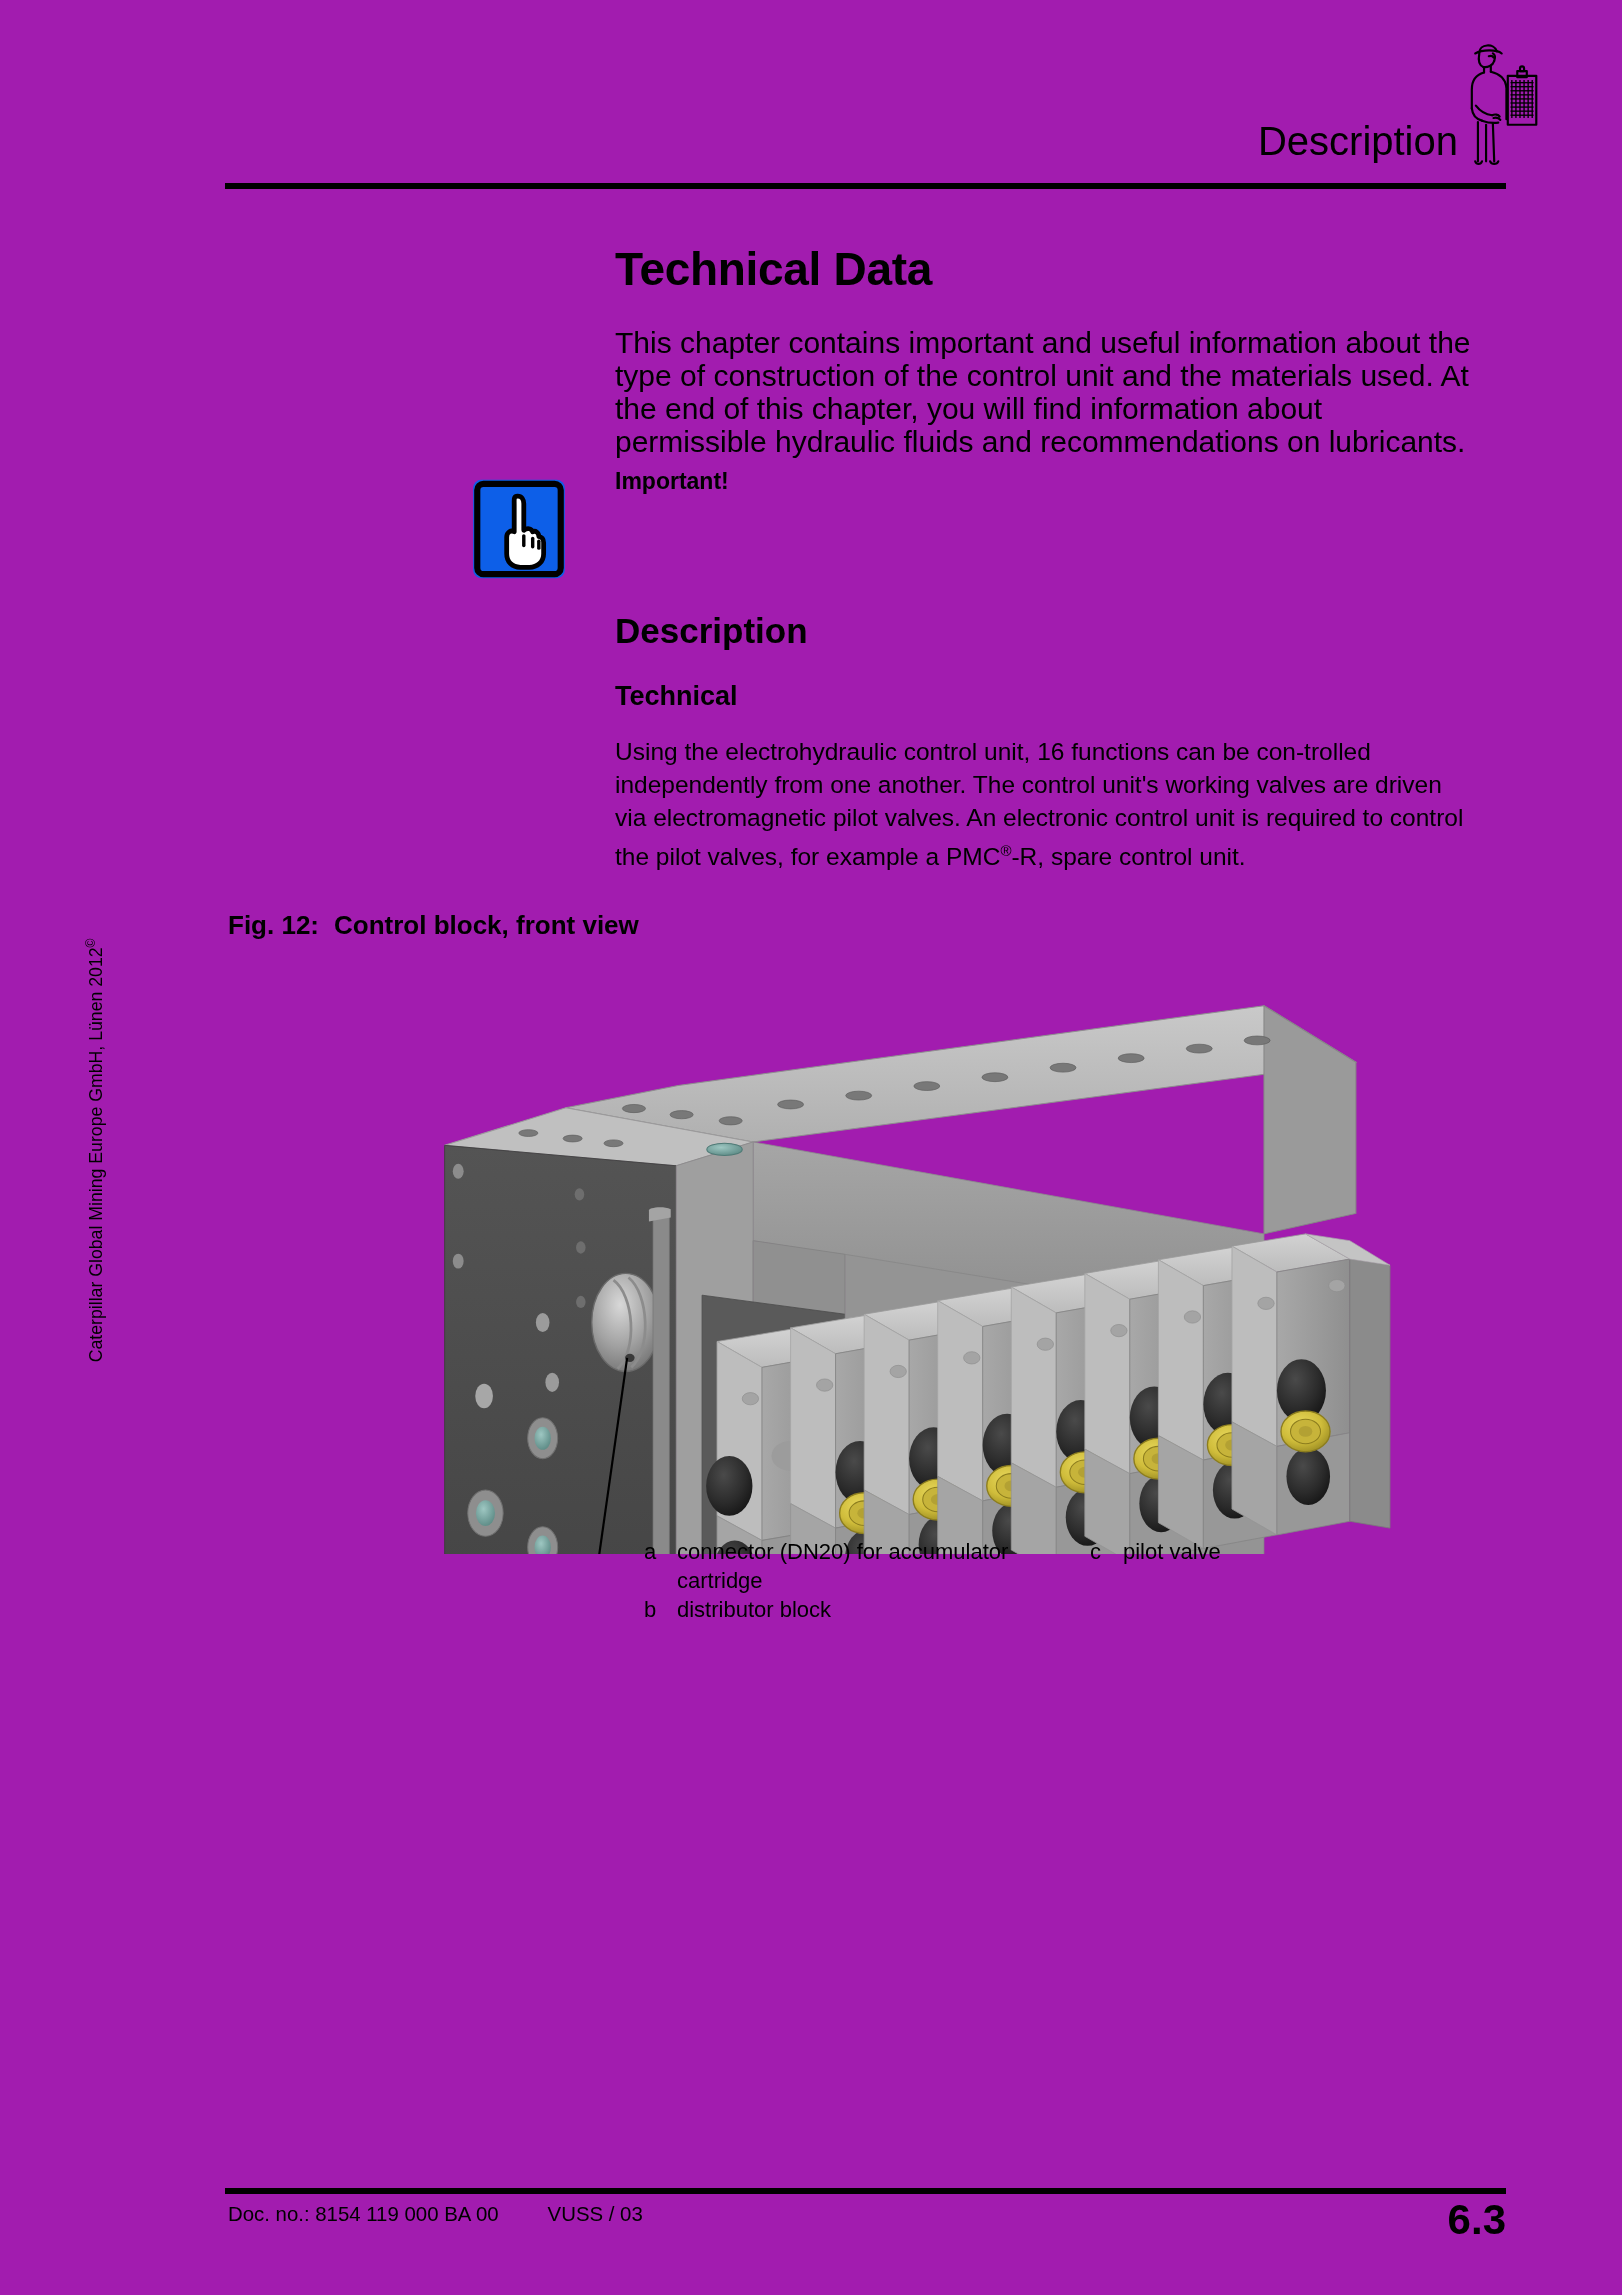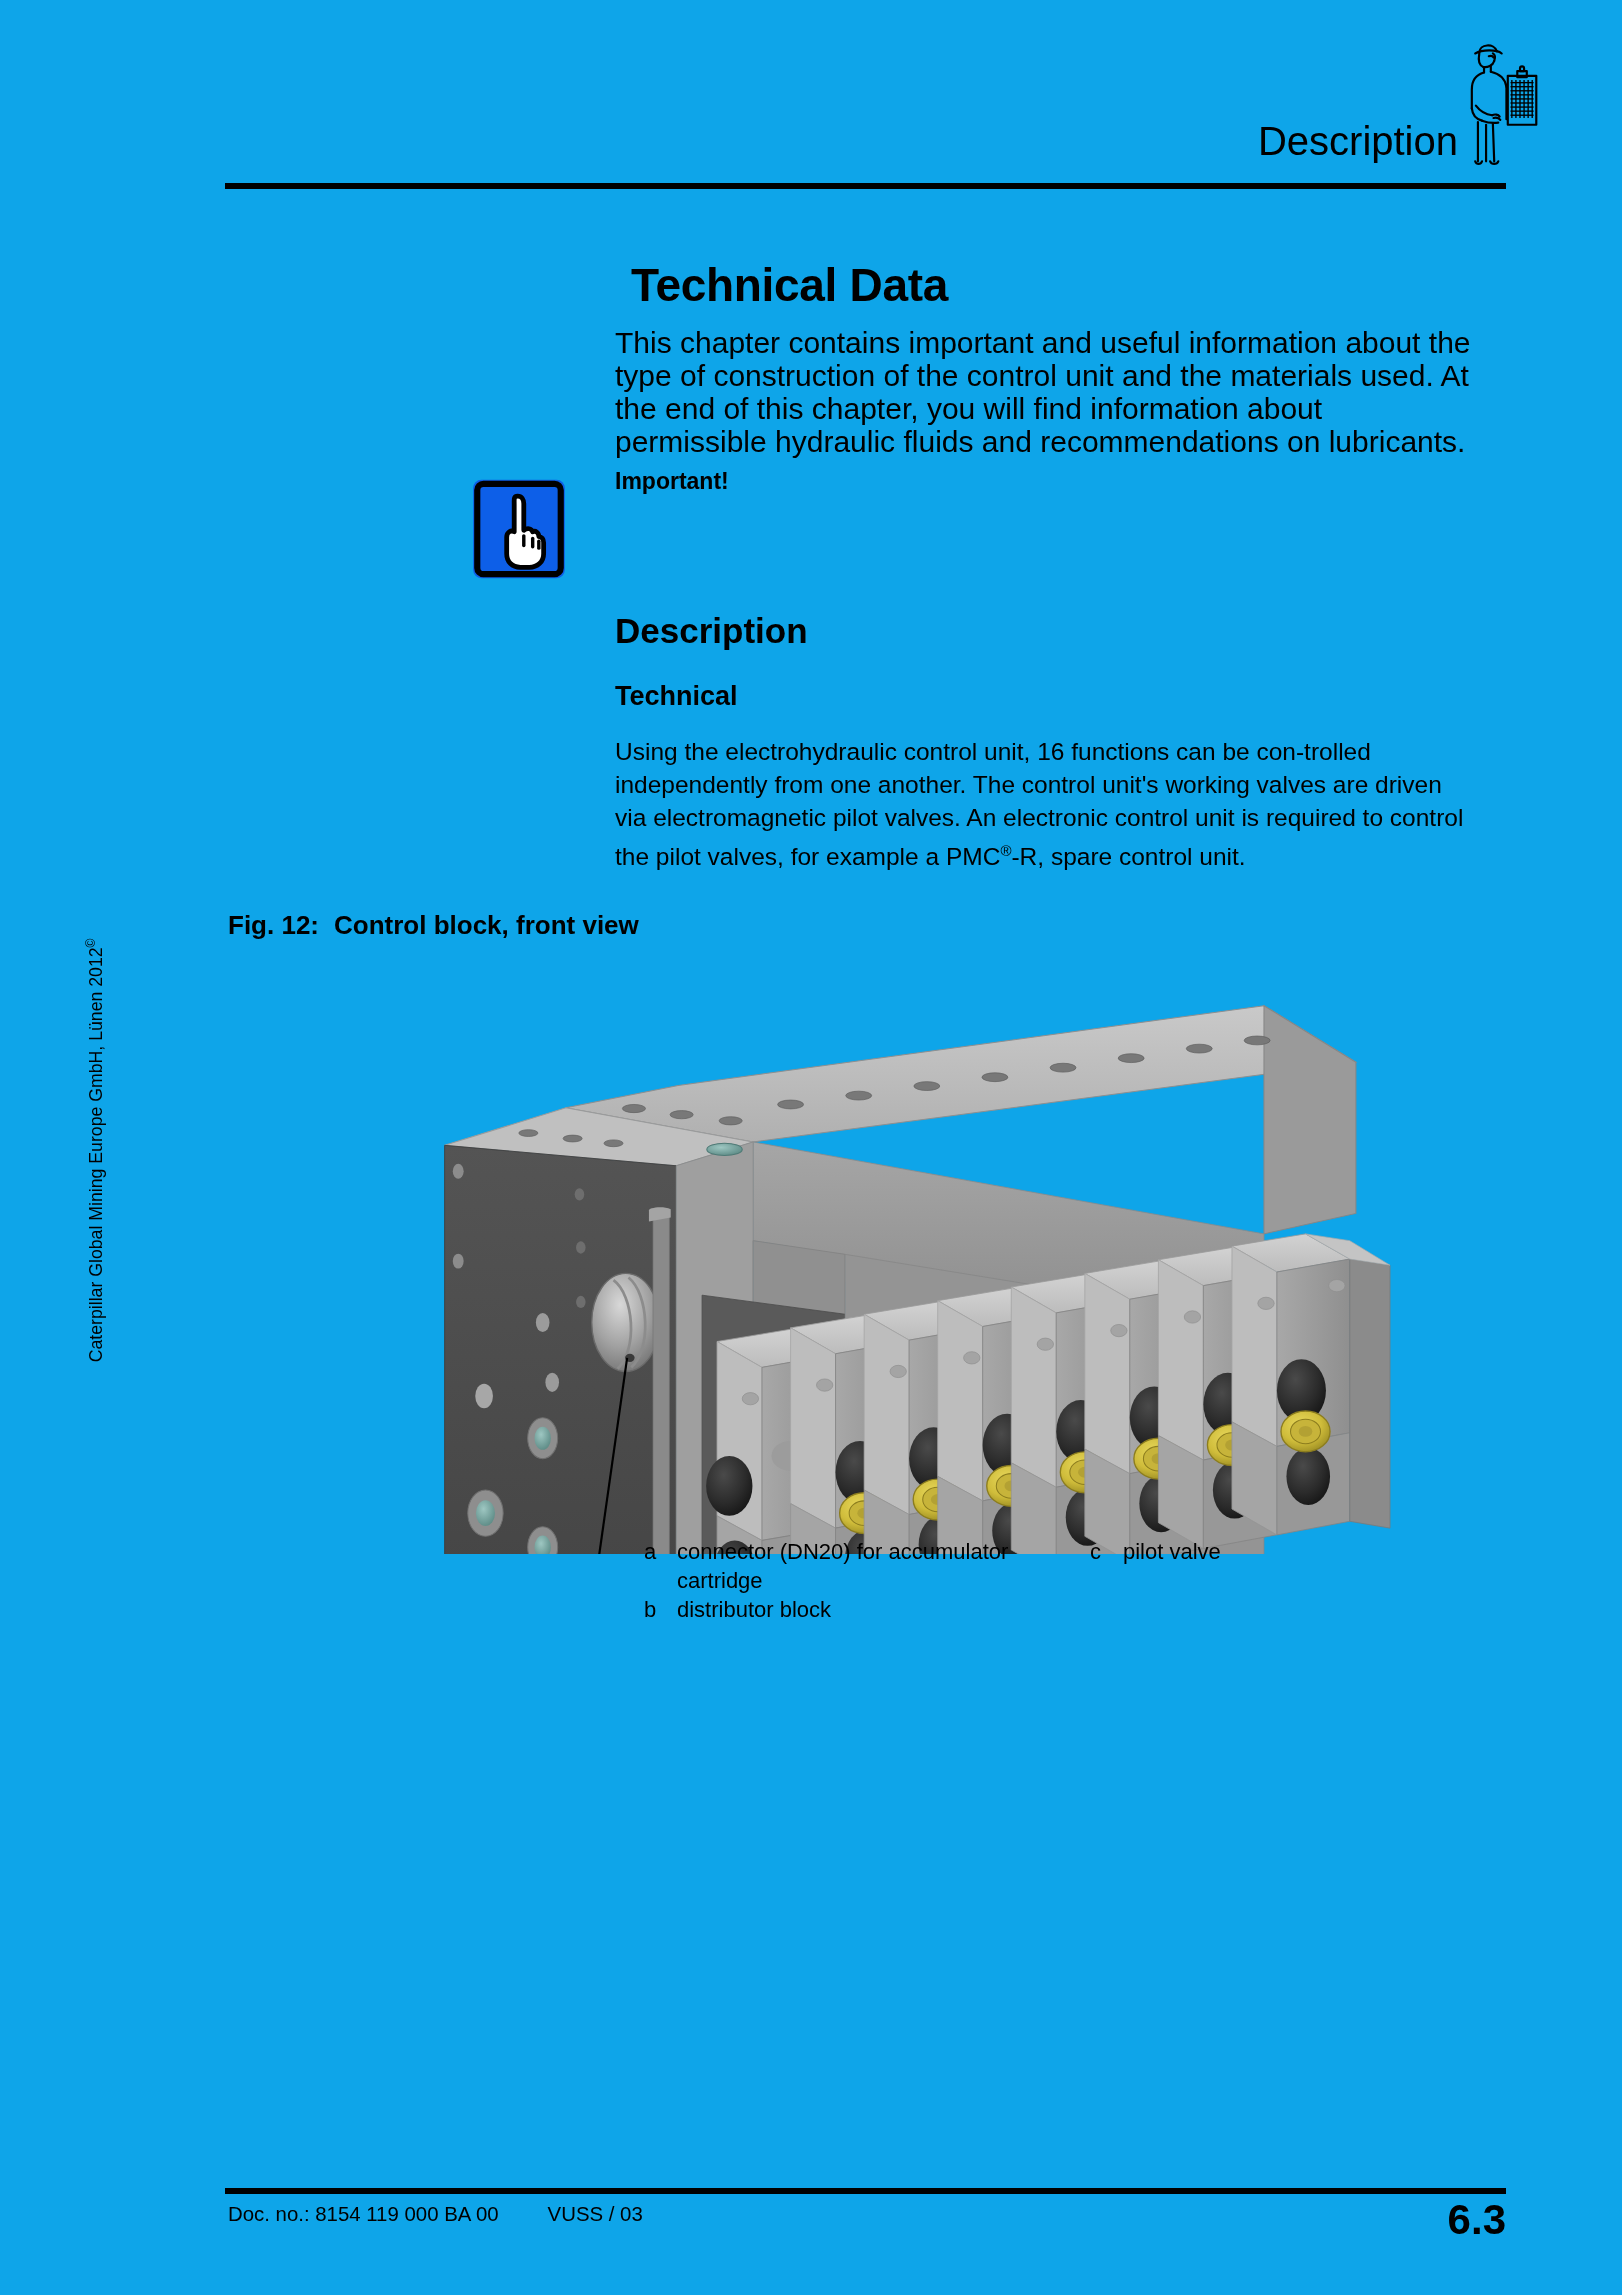--- a/index.html
+++ b/index.html
@@ -8,21 +8,21 @@
     background: #ffffff;
   }
   body {
     font-family: "Liberation Sans", sans-serif;
     color: #000000;
   }
   #page {
     position: relative;
     width: 1622px;
     height: 2295px;
-    background: #0ea5e9;
+    background: #a21caf;
     overflow: hidden;
   }
 
   
   #header-title {
     position: absolute;
     left: 954px;
     top: 121px;
     width: 504px;
     text-align: right;
@@ -63,21 +63,21 @@
     white-space: nowrap;
   }
   #copyright-vertical sup {
     font-size: 12.3px;
     vertical-align: super;
   }
   h1.doc-title {
     position: absolute;
     left: 615px;
     top: 245px;
-    margin: 16px;
+    margin: 0;
     font-size: 46px;
     line-height: 1.05;
     font-weight: bold;
     letter-spacing: -0.3px;
   }
   #intro-para {
     position: absolute;
     left: 615px;
     top: 326px;
     width: 862px;

